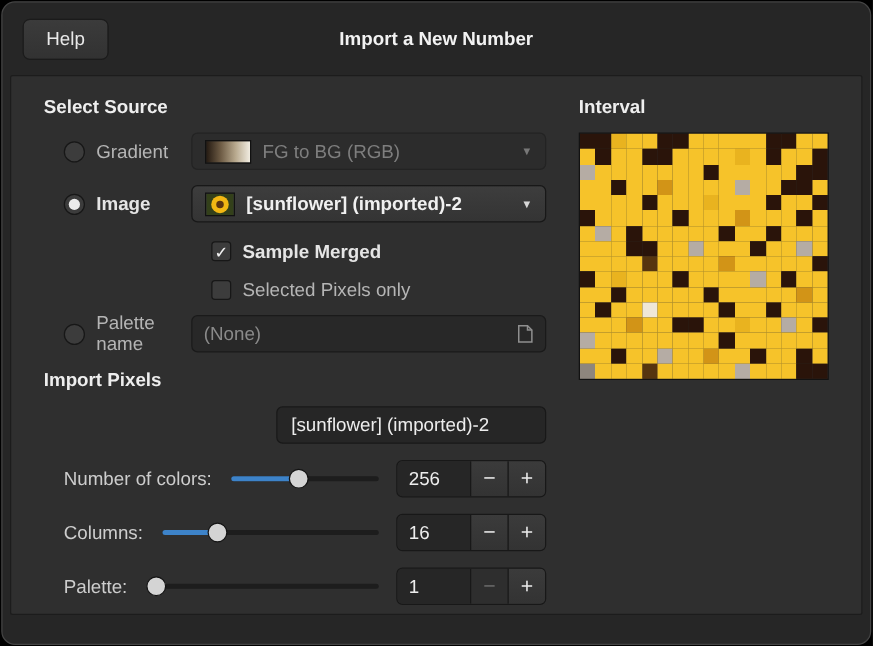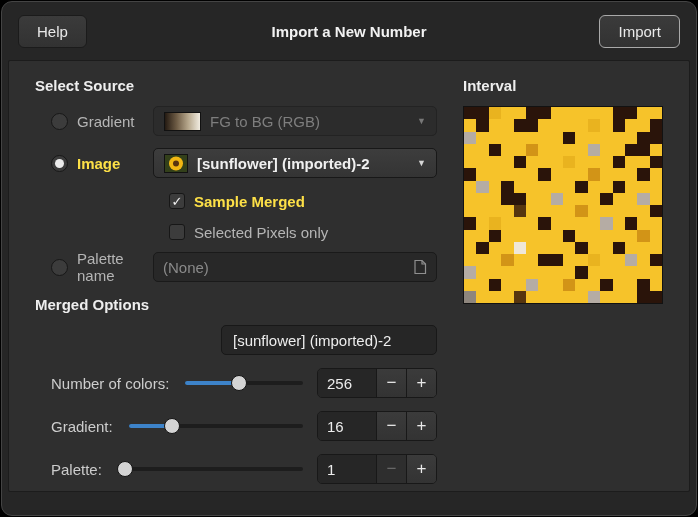--- a/index.html
+++ b/index.html
@@ -15,21 +15,21 @@
     box-sizing:border-box;padding:14px 26px;display:flex;gap:26px;}
   .leftcol{flex:1;min-width:0;}
   .rightcol{width:200px;flex:none;}
   .heading{font-weight:bold;color:#eeeeee;font-size:15px;margin:2px 0 12px;}
   .rows{margin-left:16px;}
   .row{display:flex;align-items:center;margin-bottom:12px;height:30px;}
   .radio-group{display:flex;align-items:center;gap:9px;width:102px;flex:none;}
   .radio{width:15px;height:15px;border-radius:50%;background:#3c3c3c;border:1px solid #171717;position:relative;flex:none;}
   .radio.selected::after{content:"";position:absolute;inset:3px;border-radius:50%;background:#ececec;}
   .label{font-size:15px;color:#b5b5b5;}
-  .label.strong{color:#fde047;font-weight:bold;}
+  .label.strong{color:#e5e5e5;font-weight:bold;}
   .combo{flex:1;min-width:0;height:30px;border-radius:5px;display:flex;align-items:center;gap:9px;
     padding:0 10px;box-sizing:border-box;font-size:15px;white-space:nowrap;}
   .combo.enabled{background:linear-gradient(#3d3d3d,#343434);border:1px solid #181818;color:#f0f0f0;font-weight:bold;}
   .combo.disabled{background:#2c2c2c;border:1px solid #232323;color:#7e7e7e;}
   .combo .arrow{margin-left:auto;font-size:9px;color:#d6d6d6;}
   .combo.disabled .arrow{color:#787878;}
   .swatch{width:37px;height:19px;border:1px solid #111;box-sizing:border-box;flex:none;
     background:linear-gradient(90deg,#241a12,#6e5c45,#b7a88d,#f1ece1);}
   .thumbicon{width:24px;height:19px;flex:none;border:1px solid #111;box-sizing:border-box;overflow:hidden;line-height:0;}
   .checkrow{display:flex;align-items:center;gap:9px;margin:0 0 9px 118px;height:22px;}
@@ -61,21 +61,20 @@
     display:grid;grid-template-columns:repeat(16,1fr);grid-template-rows:repeat(16,1fr);}
 </style>
 </head>
 <body>
 
 <div class="window">
 
   <div class="titlebar">
     <div class="title">Import a New Number</div>
     <button class="btn">Help</button>
-    <button class="btn import">Import</button>
   </div>
 
   <div class="content">
     <div class="leftcol">
 
       <div class="heading">Select Source</div>
       <div class="rows">
 
         <div class="row">
           <div class="radio-group">
@@ -130,21 +129,21 @@
               <svg width="14" height="16" viewBox="0 0 14 16">
                 <path d="M2 1.5 h7 l3.5 3.5 v9.5 h-10.5 z" fill="none" stroke="#8f8f8f" stroke-width="1.2"></path>
                 <path d="M9 1.5 v3.5 h3.5" fill="none" stroke="#8f8f8f" stroke-width="1.2"></path>
               </svg>
             </span>
           </div>
         </div>
 
       </div>
 
-      <div class="heading options-heading">Merged Options</div>
+      <div class="heading options-heading">Import Pixels</div>
       <div class="optrows">
 
         <div class="optrow">
           <div class="textinput">[sunflower] (imported)-2</div>
         </div>
 
         <div class="optrow">
           <span class="optlabel">Number of colors:</span>
           <div class="slider">
             <div class="track"></div>
@@ -152,21 +151,21 @@
             <div class="thumb" style="left: 46%;"></div>
           </div>
           <div class="spin">
             <div class="val">256</div>
             <div class="sbtn">−</div>
             <div class="sbtn">+</div>
           </div>
         </div>
 
         <div class="optrow">
-          <span class="optlabel">Gradient:</span>
+          <span class="optlabel">Columns:</span>
           <div class="slider">
             <div class="track"></div>
             <div class="fill" style="width: 25%; background: rgb(61, 131, 201);"></div>
             <div class="thumb" style="left: 25%;"></div>
           </div>
           <div class="spin">
             <div class="val">16</div>
             <div class="sbtn">−</div>
             <div class="sbtn">+</div>
           </div>

